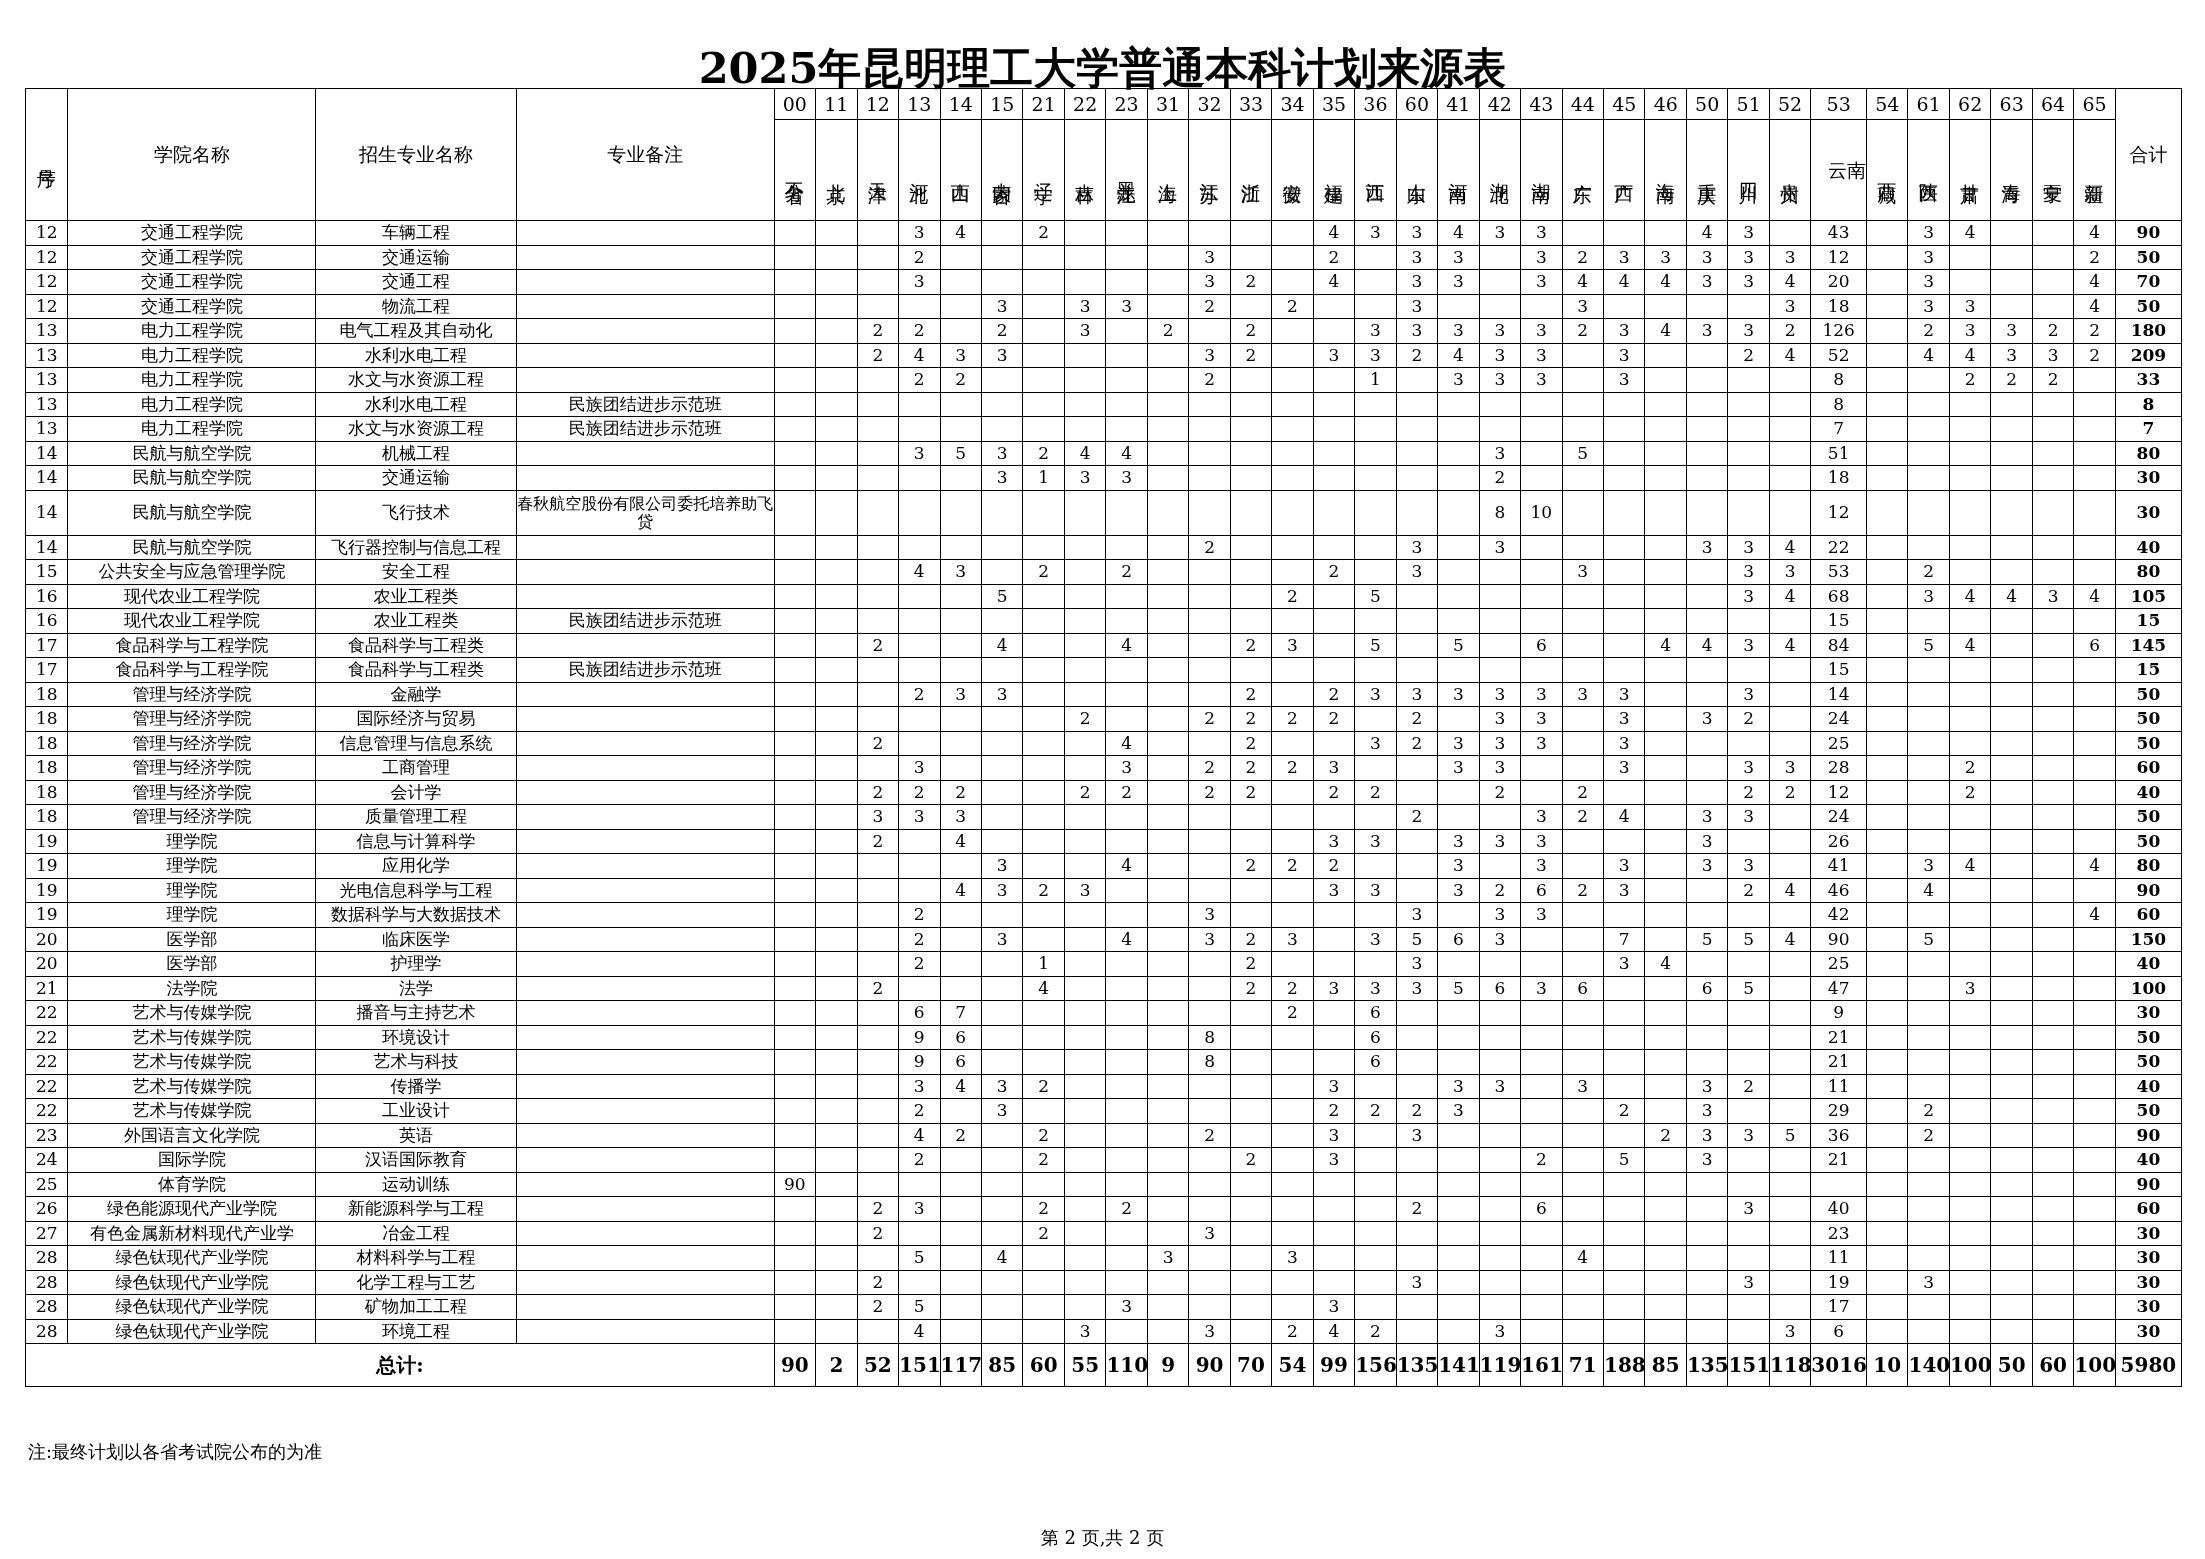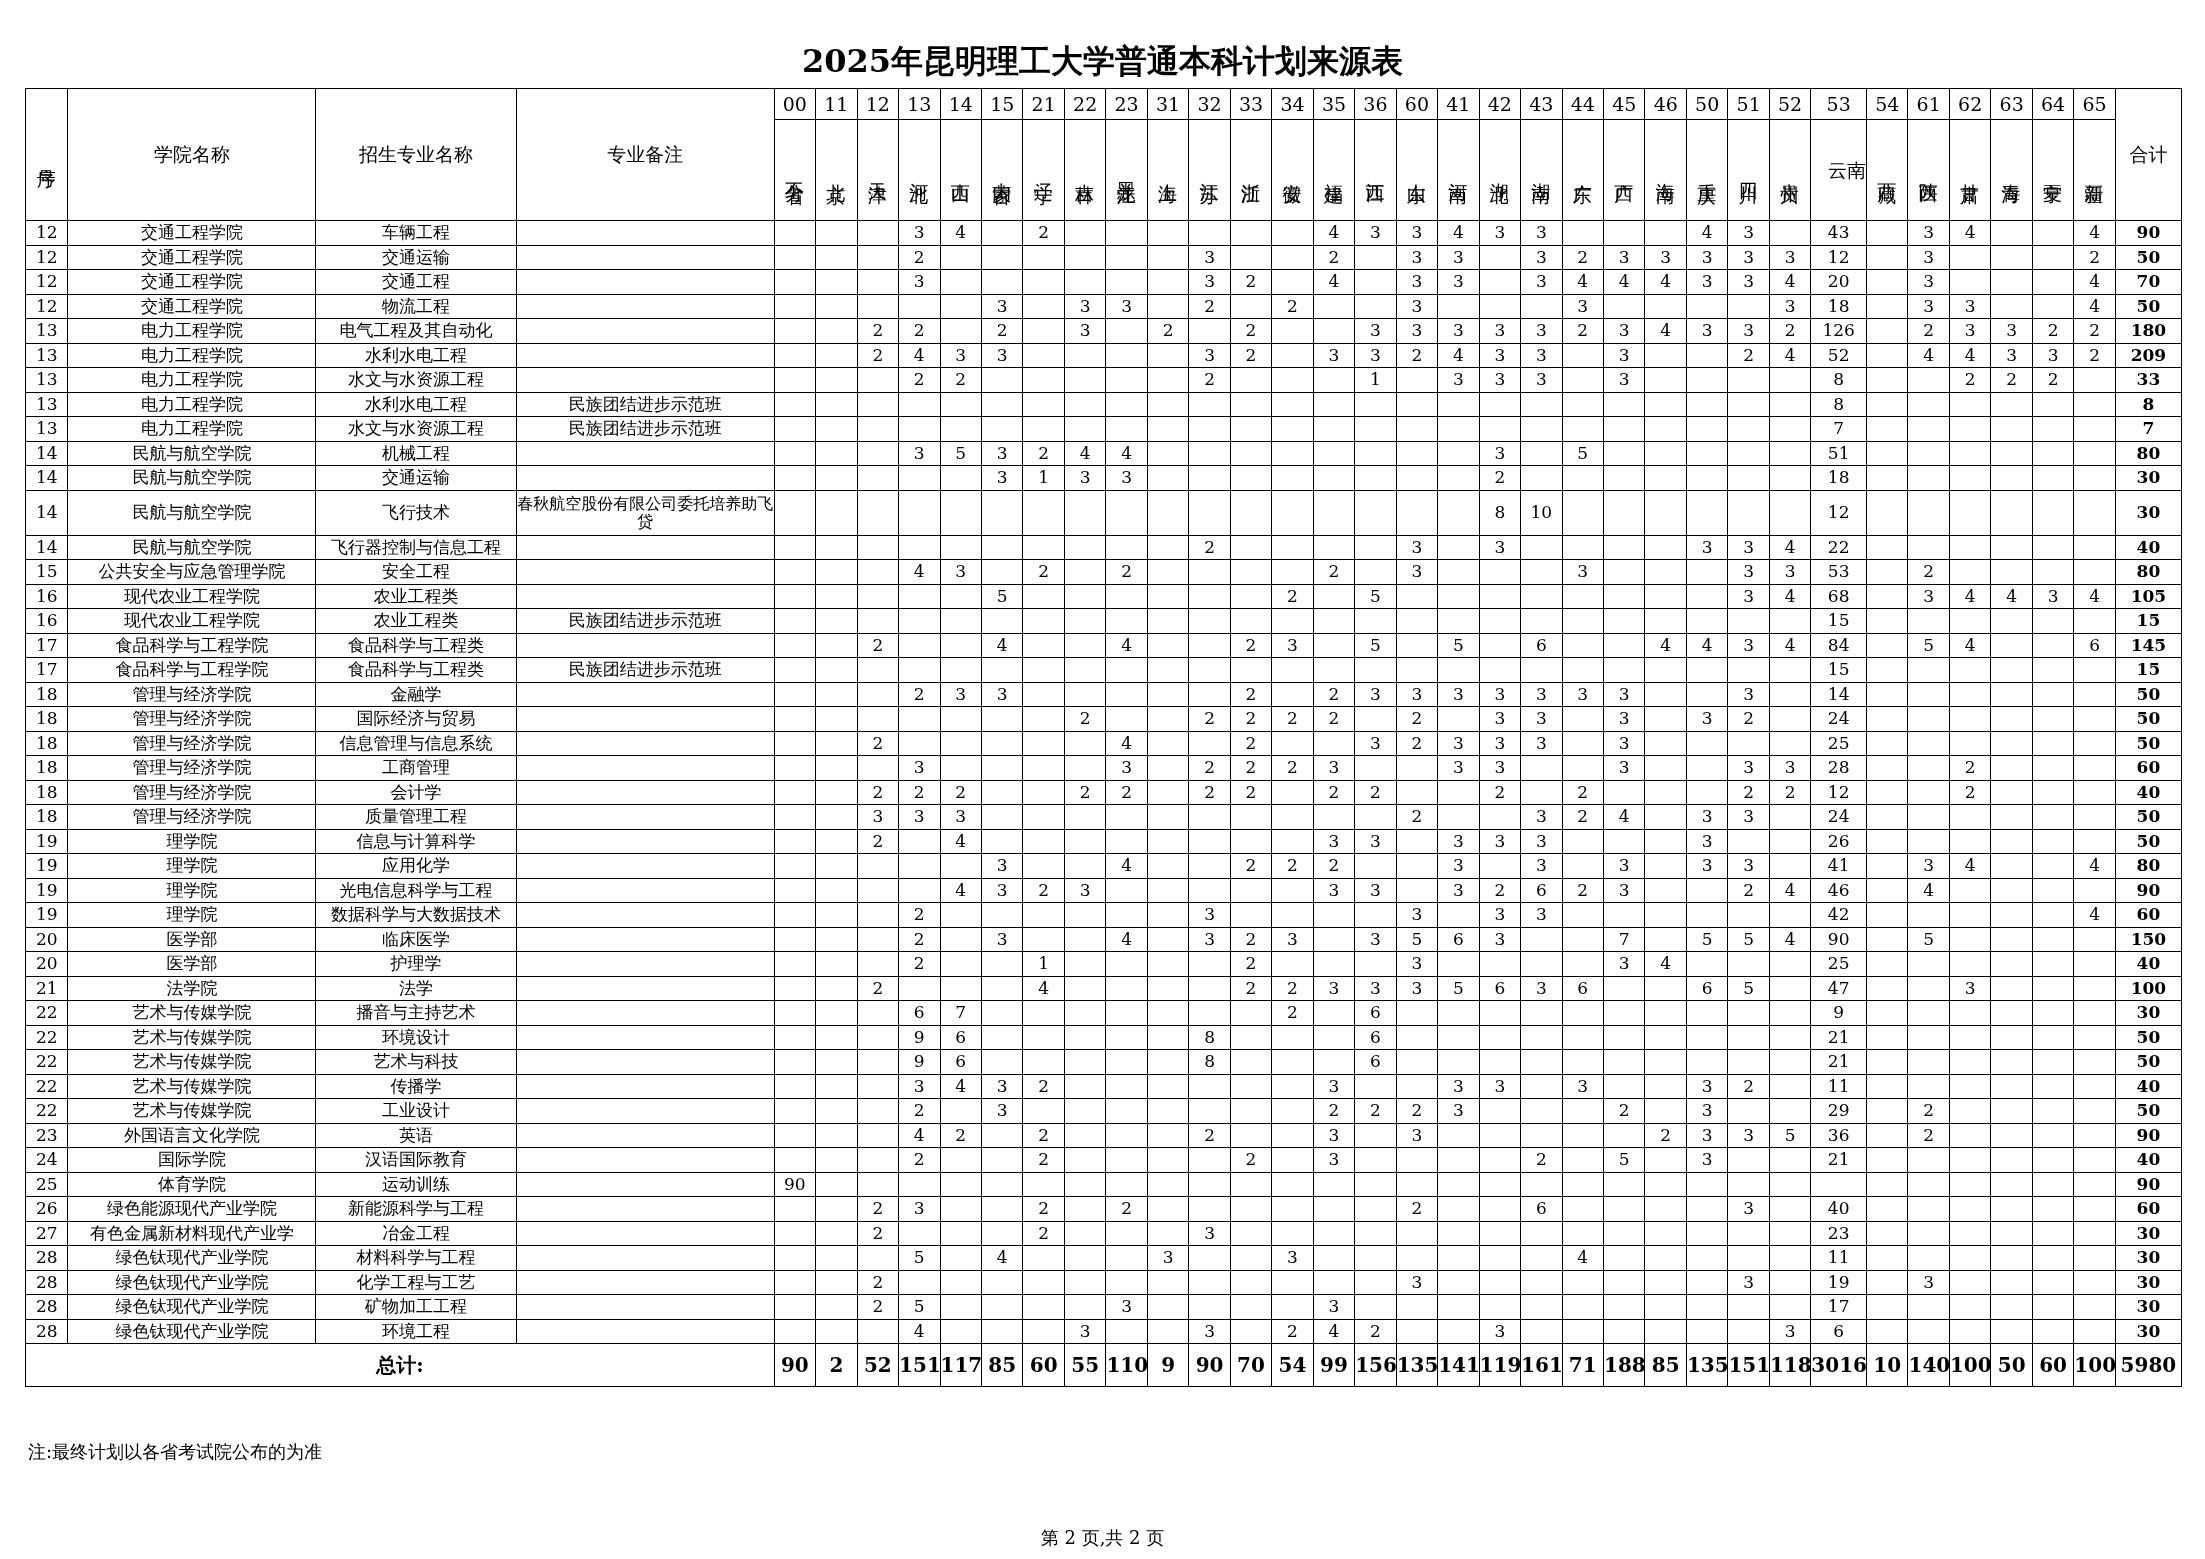--- a/index.html
+++ b/index.html
@@ -1,17 +1,17 @@
 <!DOCTYPE html>
 <html><head>
 <meta charset="utf-8">
 <style>
   html,body{margin:0;padding:0;background:#fff;}
   body{width:2205px;height:1559px;position:relative;font-family:"DejaVu Serif","Liberation Serif",serif;color:#000;overflow:hidden;}
-  .title{position:absolute;top:40px;left:0;width:2205px;text-align:center;font-size:32px;font-weight:bold;}
+  .title{position:absolute;top:40px;left:0;width:2205px;text-align:center;font-size:43px;font-weight:bold;}
   table{position:absolute;top:88px;left:25px;border-collapse:collapse;table-layout:fixed;width:2157px;}
   td,th{border:1.5px solid #000;text-align:center;padding:0;font-size:17px;font-weight:normal;line-height:1.1;overflow:hidden;}
   th{font-size:19px;}
   tbody td{height:23.5px;}
   tr.tall td{height:44px;}
   .vert{writing-mode:vertical-rl;text-orientation:upright;margin:0 auto;letter-spacing:2px;}
   .total-row td{height:42px;font-size:20px;font-weight:bold;}
   .note{position:absolute;top:1440px;left:28px;font-size:18px;}
   .pager{position:absolute;top:1526px;left:0;width:2205px;text-align:center;font-size:18px;}
   .sum{font-weight:bold;}

